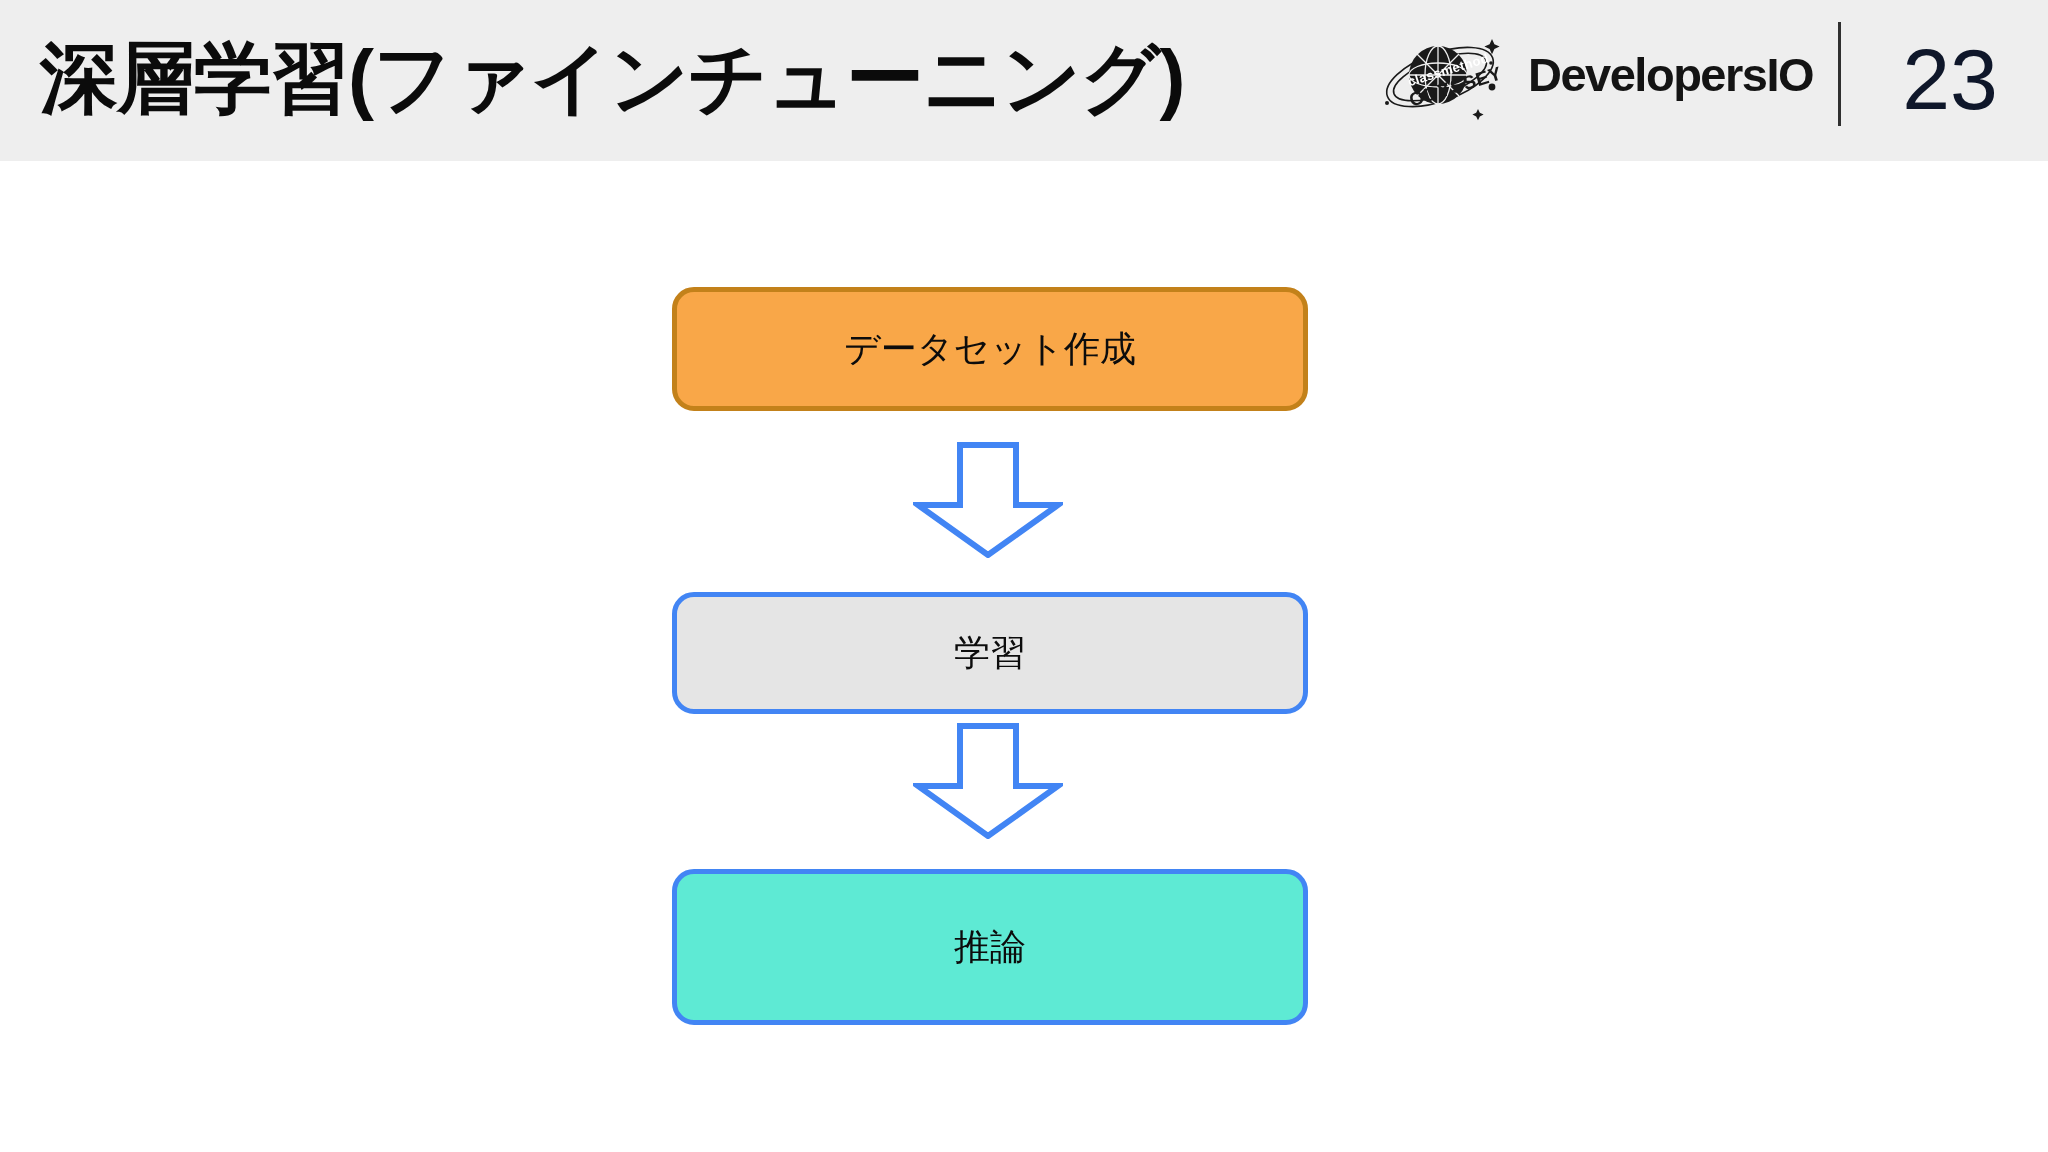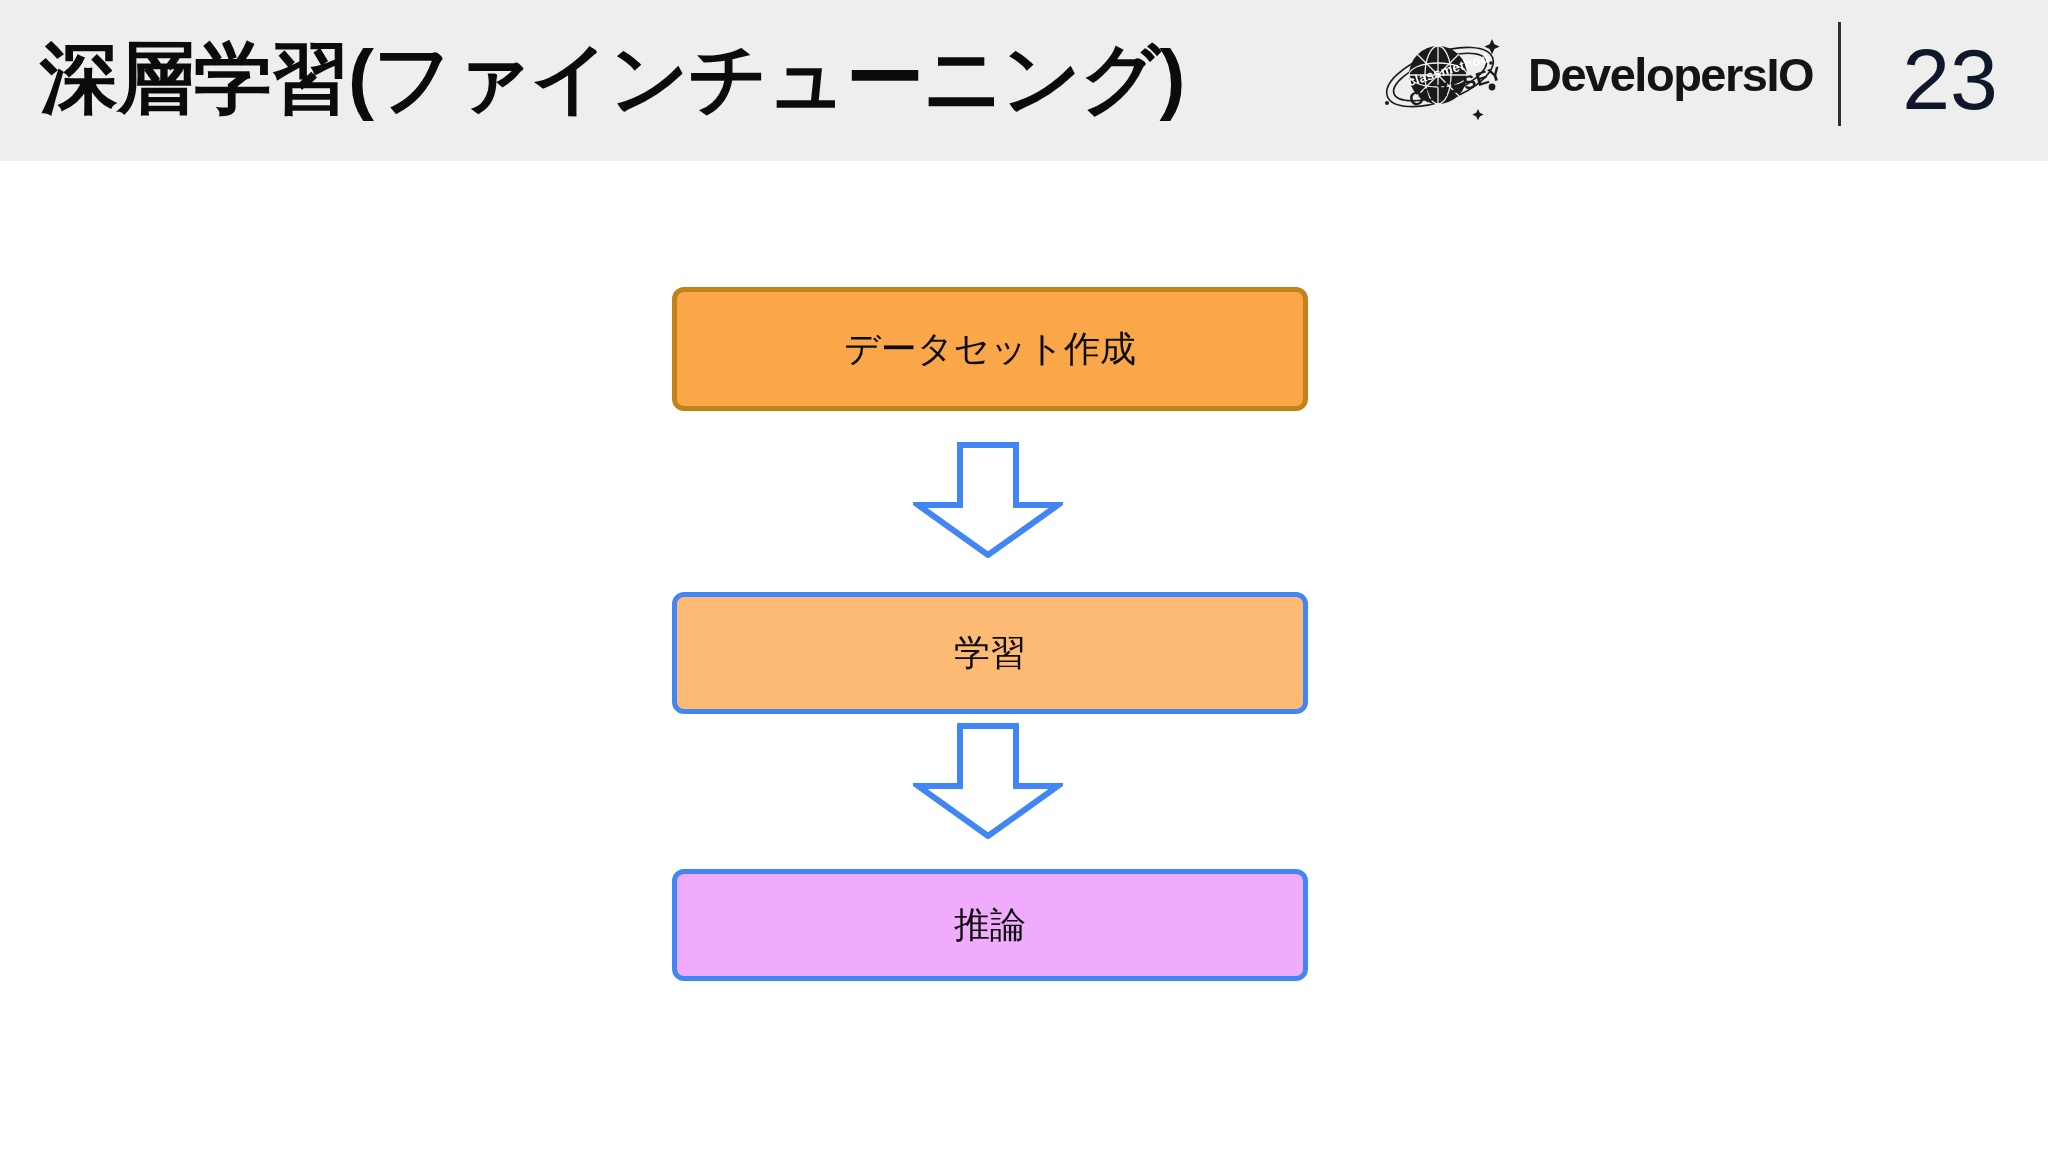--- a/index.html
+++ b/index.html
@@ -115,41 +115,41 @@
   .flow-node {
     position: absolute;
     left: 672px;
     width: 636px;
     box-sizing: border-box;
     display: flex;
     align-items: center;
     justify-content: center;
     font-size: 36px;
     color: #0c0c0c;
-    border-radius: 12px;
+    border-radius: 22px;
   }
 
   .node-dataset {
     top: 287px;
     height: 124px;
     background: #f9a748;
     border: 5px solid #c3811a;
   }
 
   .node-train {
     top: 592px;
     height: 122px;
-    background: #fdba74;
+    background: #e5e5e5;
     border: 5px solid #4285f4;
   }
 
   .node-infer {
     top: 869px;
-    height: 112px;
-    background: #f0abfc;
+    height: 156px;
+    background: #5eead4;
     border: 5px solid #4285f4;
   }
 
   .flow-arrow {
     position: absolute;
     left: 913px;
     width: 150px;
     height: 116px;
   }
   .arrow-1 { top: 442px; }

